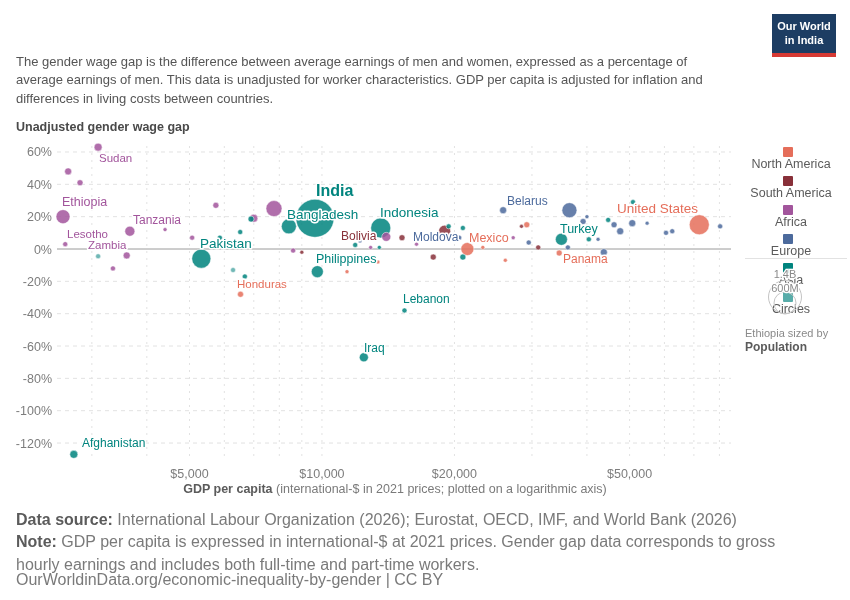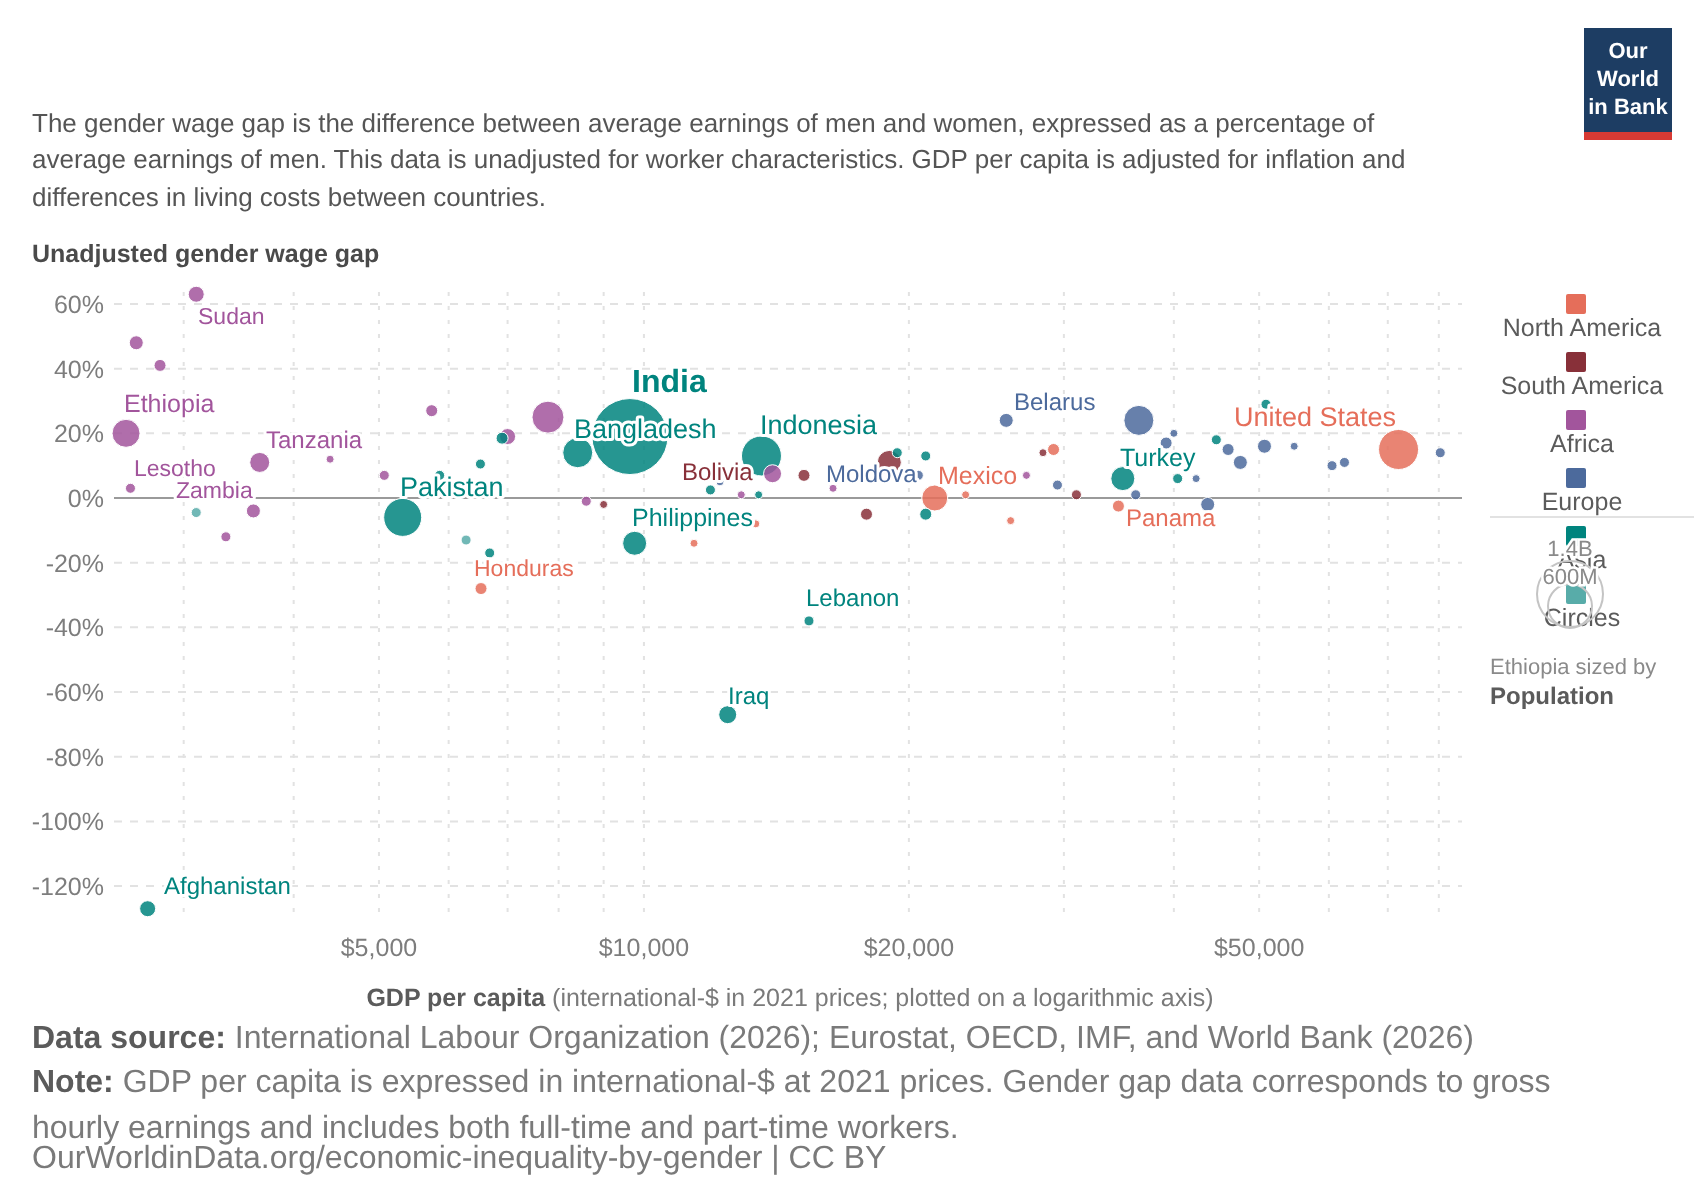--- a/index.html
+++ b/index.html
@@ -1,23 +1,23 @@
 <!DOCTYPE html>
 <html><head>
 <meta charset="utf-8">
 <style>
   html,body{margin:0;padding:0;background:#fff;font-family:"Liberation Sans",sans-serif;}
   #frame{position:relative;width:850px;height:600px;background:#fff;overflow:hidden;}
   .abs{position:absolute;}
   .title{left:16px;top:16px;font-family:"Liberation Serif",serif;font-weight:700;font-size:23.5px;color:#333;letter-spacing:.2px;}
   .subtitle{left:16px;top:53px;width:706px;font-size:13px;line-height:1.42;color:#555;}
-  .logo{right:14px;top:14px;width:44px;background:#1d3d63;border-bottom:4px solid #d73a34;color:#fff;
+  .logo{right:14px;top:14px;width:64px;background:#1d3d63;border-bottom:4px solid #d73a34;color:#fff;
         font-size:11px;font-weight:700;text-align:center;padding:6px 0 5px 0;line-height:1.25;}
   .ylabel{left:16px;top:120px;font-size:12.5px;font-weight:700;color:#4a4a4a;}
-  .xlabel{left:0;top:482px;width:790px;text-align:center;font-size:12.5px;color:#7a7a7a;margin-top:10px;}
+  .xlabel{left:0;top:482px;width:790px;text-align:center;font-size:12.5px;color:#7a7a7a;}
   .xlabel b{color:#5b5b5b;}
   svg text{font-family:"Liberation Sans",sans-serif;}
   .tick{fill:#7d7d7d;font-size:12.5px;}
   .pt-label{paint-order:stroke;stroke:#fff;stroke-width:3px;stroke-linejoin:round;}
   .legend{left:735px;top:147px;width:112px;}
   .legend-item{display:flex;align-items:center;margin-bottom:5px;cursor:default;flex-direction:column;}
   .swatch{width:10px;height:10px;border-radius:1px;margin-right:6px;flex:none;}
   .legend-label{font-size:12.5px;color:#5b5b5b;}
   .size-legend{left:745px;top:258px;width:102px;border-top:1px solid #e2e2e2;padding-top:4px;text-align:left;}
   .size-caption{font-size:11px;color:#8a8a8a;margin-top:2px;}
@@ -28,21 +28,21 @@
 </style>
 </head>
 <body>
 
 <div id="frame">
 
   <div class="abs subtitle">The gender wage gap is the difference between average earnings of men and women, expressed as a percentage of average earnings of men. This data is unadjusted for worker characteristics. GDP per capita is adjusted for inflation and differences in living costs between countries.</div>
 
   <div class="abs logo">
     <div>Our World</div>
-    <div>in Bank</div>
+    <div>in India</div>
   </div>
 
   <div class="abs ylabel">Unadjusted gender wage gap</div>
 
   <svg class="abs" style="left:0;top:0" width="850" height="600" viewBox="0 0 850 600">
       <line x1="91.84746622511085" x2="91.84746622511085" y1="146" y2="461" stroke="#e2e2e2" stroke-width="1" stroke-dasharray="2,5"></line>
       <line x1="146.8326883766677" x2="146.8326883766677" y1="146" y2="461" stroke="#e2e2e2" stroke-width="1" stroke-dasharray="2,5"></line>
       <line x1="189.48254012492245" x2="189.48254012492245" y1="146" y2="461" stroke="#e2e2e2" stroke-width="1" stroke-dasharray="2,5"></line>
       <line x1="224.3300063500333" x2="224.3300063500333" y1="146" y2="461" stroke="#e2e2e2" stroke-width="1" stroke-dasharray="2,5"></line>
       <line x1="253.79311923321785" x2="253.79311923321785" y1="146" y2="461" stroke="#e2e2e2" stroke-width="1" stroke-dasharray="2,5"></line>

